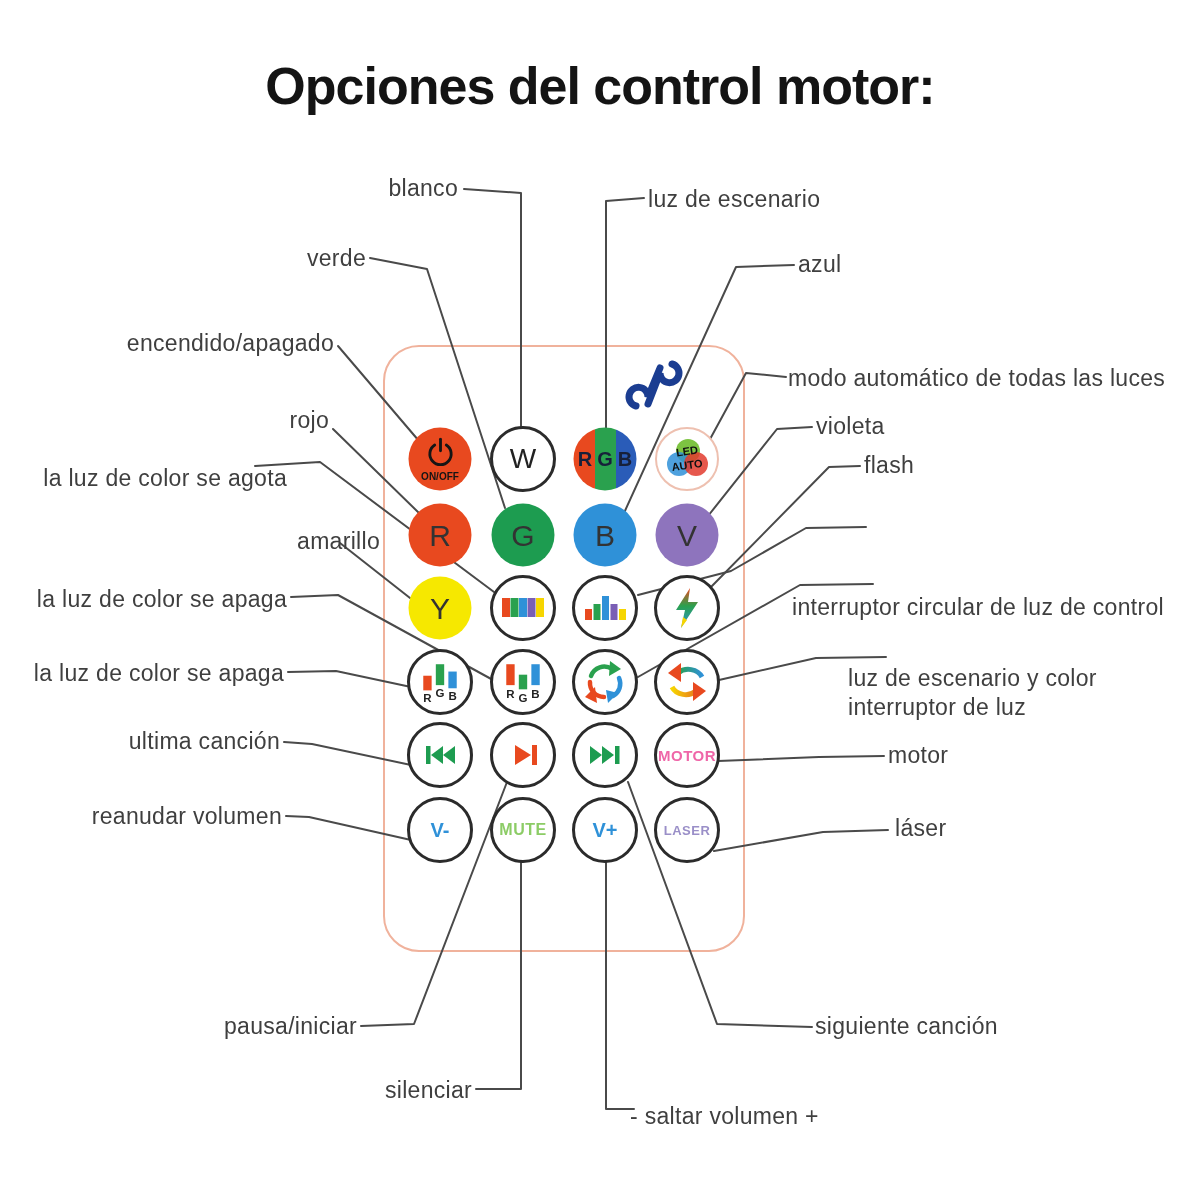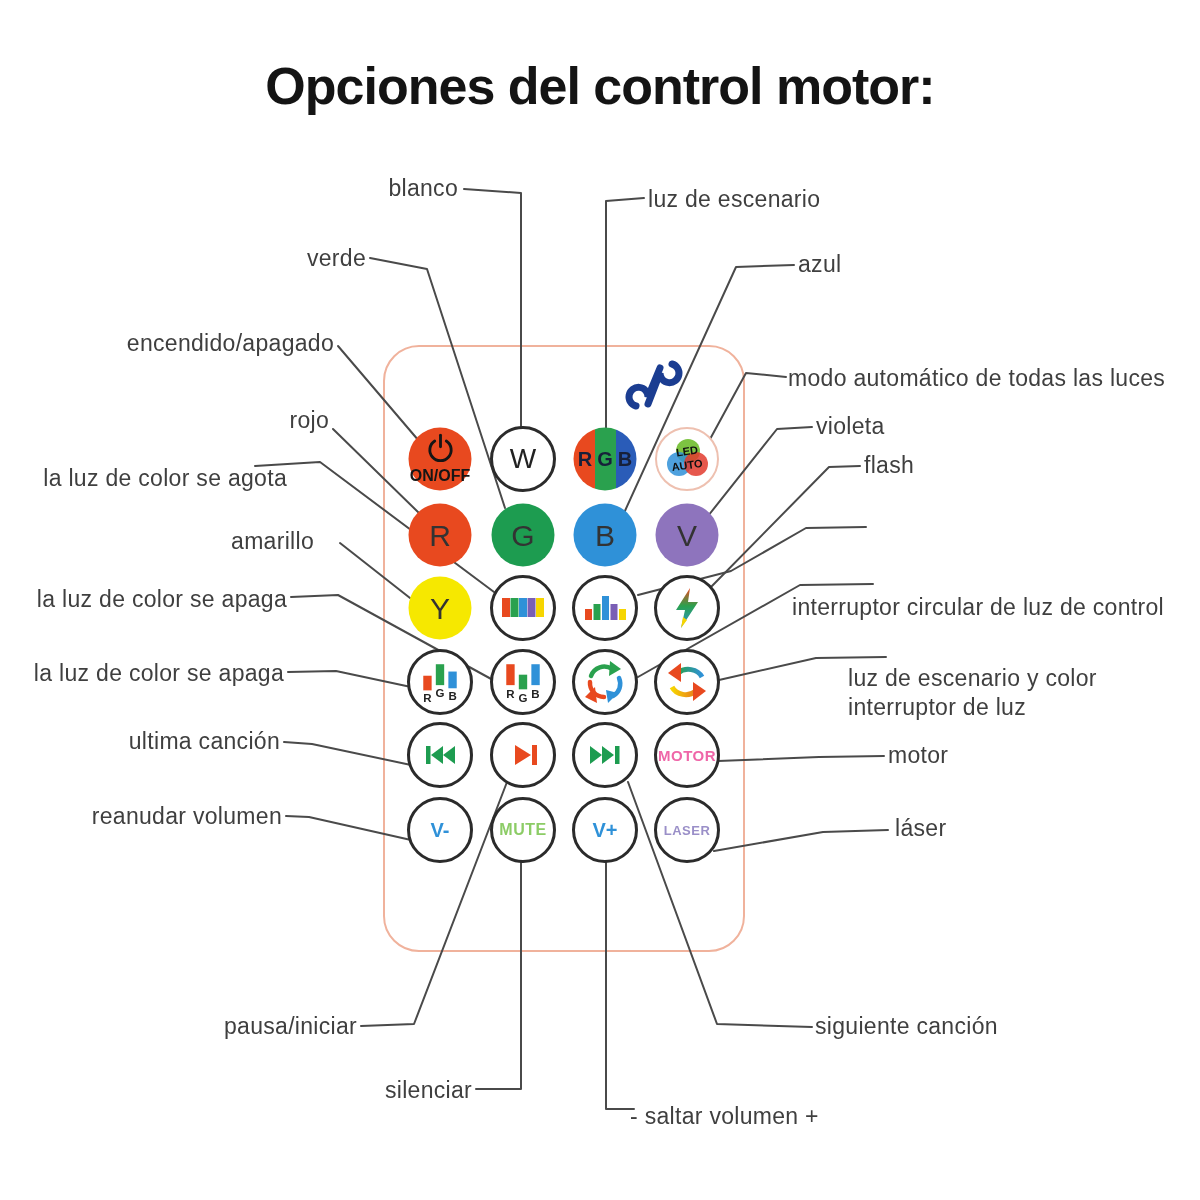--- a/index.html
+++ b/index.html
@@ -25,21 +25,21 @@
   .btn.pink-ring{background:#fff;border:2px solid #eec0b0;width:64px;height:64px;}
 
   .bg-red{background:#e8491f;} .bg-green{background:#1d9c50;}
   .bg-blue{background:#2f91d8;} .bg-violet{background:#8e74bd;}
   .bg-yellow{background:#f6e800;}
   .bg-rgb{background:linear-gradient(90deg,#e8491f 0 33.4%,#2aa14e 33.4% 66.7%,#2a5cb8 66.7%);}
 
   .letter{font-size:30px;color:#333;line-height:1;}
   .letter-w{font-size:28px;color:#222;}
   .rgb-letters{font-size:20px;font-weight:700;color:#17203a;letter-spacing:5px;margin-left:5px;}
-  .onoff-text{font-size:16px;font-weight:700;color:#151515;margin-top:1px;}
+  .onoff-text{font-size:10px;font-weight:700;color:#151515;margin-top:1px;}
   .motor-text{font-size:15px;font-weight:700;color:#ef66a8;letter-spacing:.5px;}
   .vol-text{font-size:20px;font-weight:700;color:#2f91d8;}
   .mute-text{font-size:16px;font-weight:700;color:#8ccc66;letter-spacing:.5px;}
   .laser-text{font-size:13px;font-weight:700;color:#9a8fc8;letter-spacing:.5px;}
   .ledauto-text{position:absolute;left:0;right:0;text-align:center;font-weight:700;
     color:#111;font-size:11px;line-height:12px;transform:rotate(-8deg);}
 </style>
 </head>
 <body>
 
@@ -250,21 +250,21 @@
   </div>
   <div class="btn outlined" style="left:687px;top:830px;">
     <span class="laser-text">LASER</span>
   </div>
 
   <div class="callout" style="right:742px;top:188px;">blanco</div>
   <div class="callout" style="right:834px;top:258px;">verde</div>
   <div class="callout" style="right:866px;top:343px;">encendido/apagado</div>
   <div class="callout" style="right:871px;top:420px;">rojo</div>
   <div class="callout" style="right:913px;top:478px;">la luz de color se agota</div>
-  <div class="callout" style="right:886px;top:541px;margin-left:8px;">amarillo</div>
+  <div class="callout" style="right:820px;top:541px;margin-left:8px;">amarillo</div>
   <div class="callout" style="right:913px;top:599px;">la luz de color se apaga</div>
   <div class="callout" style="right:916px;top:673px;">la luz de color se apaga</div>
   <div class="callout" style="right:920px;top:741px;">ultima canción</div>
   <div class="callout" style="right:918px;top:816px;">reanudar volumen</div>
   <div class="callout" style="right:843px;top:1026px;">pausa/iniciar</div>
   <div class="callout" style="right:728px;top:1090px;">silenciar</div>
 
   <div class="callout" style="left:648px;top:199px;">luz de escenario</div>
   <div class="callout" style="left:798px;top:264px;">azul</div>
   <div class="callout" style="left:788px;top:378px;">modo automático de todas las luces</div>

